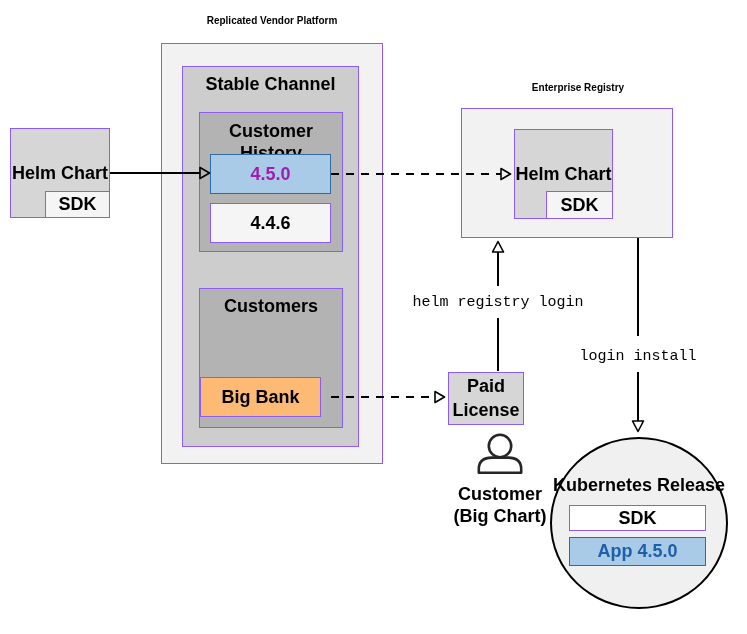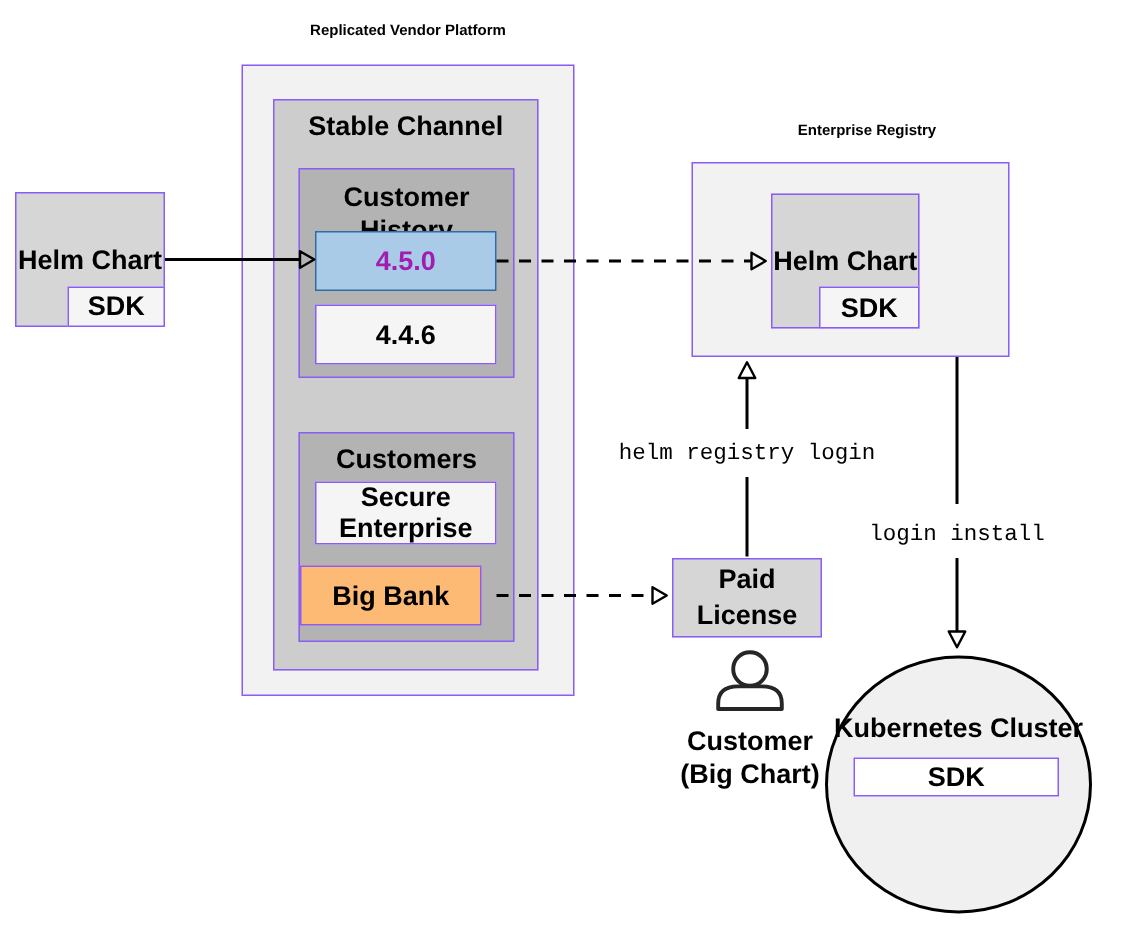--- a/index.html
+++ b/index.html
@@ -38,21 +38,21 @@
   #helmsrc-label { position:absolute; inset:0; display:flex; align-items:center; justify-content:center; }
   #sdksrc-box    { left:45px;  top:191px; width:65px;  height:27px; background:#F5F5F5; }
 
   
   #registry-box  { left:461px; top:108px; width:212px; height:130px; background:#F2F2F2; }
   #helmreg-box   { left:514px; top:129px; width:99px;  height:90px; background:#D6D6D6; }
   #helmreg-label { position:absolute; inset:0; display:flex; align-items:center; justify-content:center; }
   #sdkreg-box    { left:546px; top:191px; width:67px;  height:28px; background:#F5F5F5; }
 
   
-  #license-box   { left:448px; top:372px; width:100px; height:53px; background:#D6D6D6; line-height:1.3; }
+  #license-box   { left:448px; top:372px; width:76px; height:53px; background:#D6D6D6; line-height:1.3; }
   #customer-label{ left:440px; top:484px; width:120px; line-height:1.2; }
 
   
   #login-cmd   { left:398px; top:294px; width:200px; height:18px; line-height:18px; text-align:center; position:absolute; }
   #install-cmd { left:538px; top:348px; width:200px; height:18px; line-height:18px; text-align:center; position:absolute; }
 
   
   #k8s-circle { left:550px; top:437px; width:178px; height:172px; background:#F0F0F0; border:2px solid #000; border-radius:50%; position:absolute; box-sizing:border-box; }
   #k8s-title  { left:551px; top:475px; width:176px; }
   #k8s-sdk    { left:569px; top:505px; width:137px; height:26px; background:#FFFFFF; }
@@ -76,24 +76,20 @@
   <div id="rh-label" class="lbl f13">Customer History</div>
   <div id="v450-box" class="box flexc f13">
     <span>4.5.0</span>
   </div>
   <div id="v446-box" class="box flexc f13">
     <span>4.4.6</span>
   </div>
 
   <div id="cust-box" class="box"></div>
   <div id="cust-label" class="lbl f13">Customers</div>
-  <div id="secure-box" class="box flexc f13 pre">
-    <span>Secure
-Enterprise</span>
-  </div>
   <div id="bigbank-box" class="box flexc f13">
     <span>Big Bank</span>
   </div>
 
   <div id="helmsrc-box" class="box">
     <div id="helmsrc-label" class="f13">Helm Chart</div>
   </div>
   <div id="sdksrc-box" class="box flexc f13">
     <span>SDK</span>
   </div>
@@ -110,23 +106,26 @@
     <span>Paid
 License</span>
   </div>
   <div id="customer-label" class="lbl f13 pre">Customer
 (Big Chart)</div>
 
   <div id="login-cmd" class="mono">helm registry login</div>
   <div id="install-cmd" class="mono">login install</div>
 
   <div id="k8s-circle"></div>
-  <div id="k8s-title" class="lbl f13">Kubernetes Cluster</div>
+  <div id="k8s-title" class="lbl f13">Kubernetes Release</div>
   <div id="k8s-sdk" class="box flexc f13">
     <span>SDK</span>
+  </div>
+  <div id="k8s-app" class="box flexc f13">
+    <span>App 4.5.0</span>
   </div>
 
   <svg id="arrow-layer" viewBox="0 0 747 634" xmlns="http://www.w3.org/2000/svg">
 
     <g>
       <path d="M110 173 H200" stroke="#000" stroke-width="2" fill="none"></path>
       <path d="M200 167.5 L209.5 173 L200 178.5 Z" fill="none" stroke="#000" stroke-width="1.6" stroke-linejoin="round"></path>
     </g>
 
     <g>

